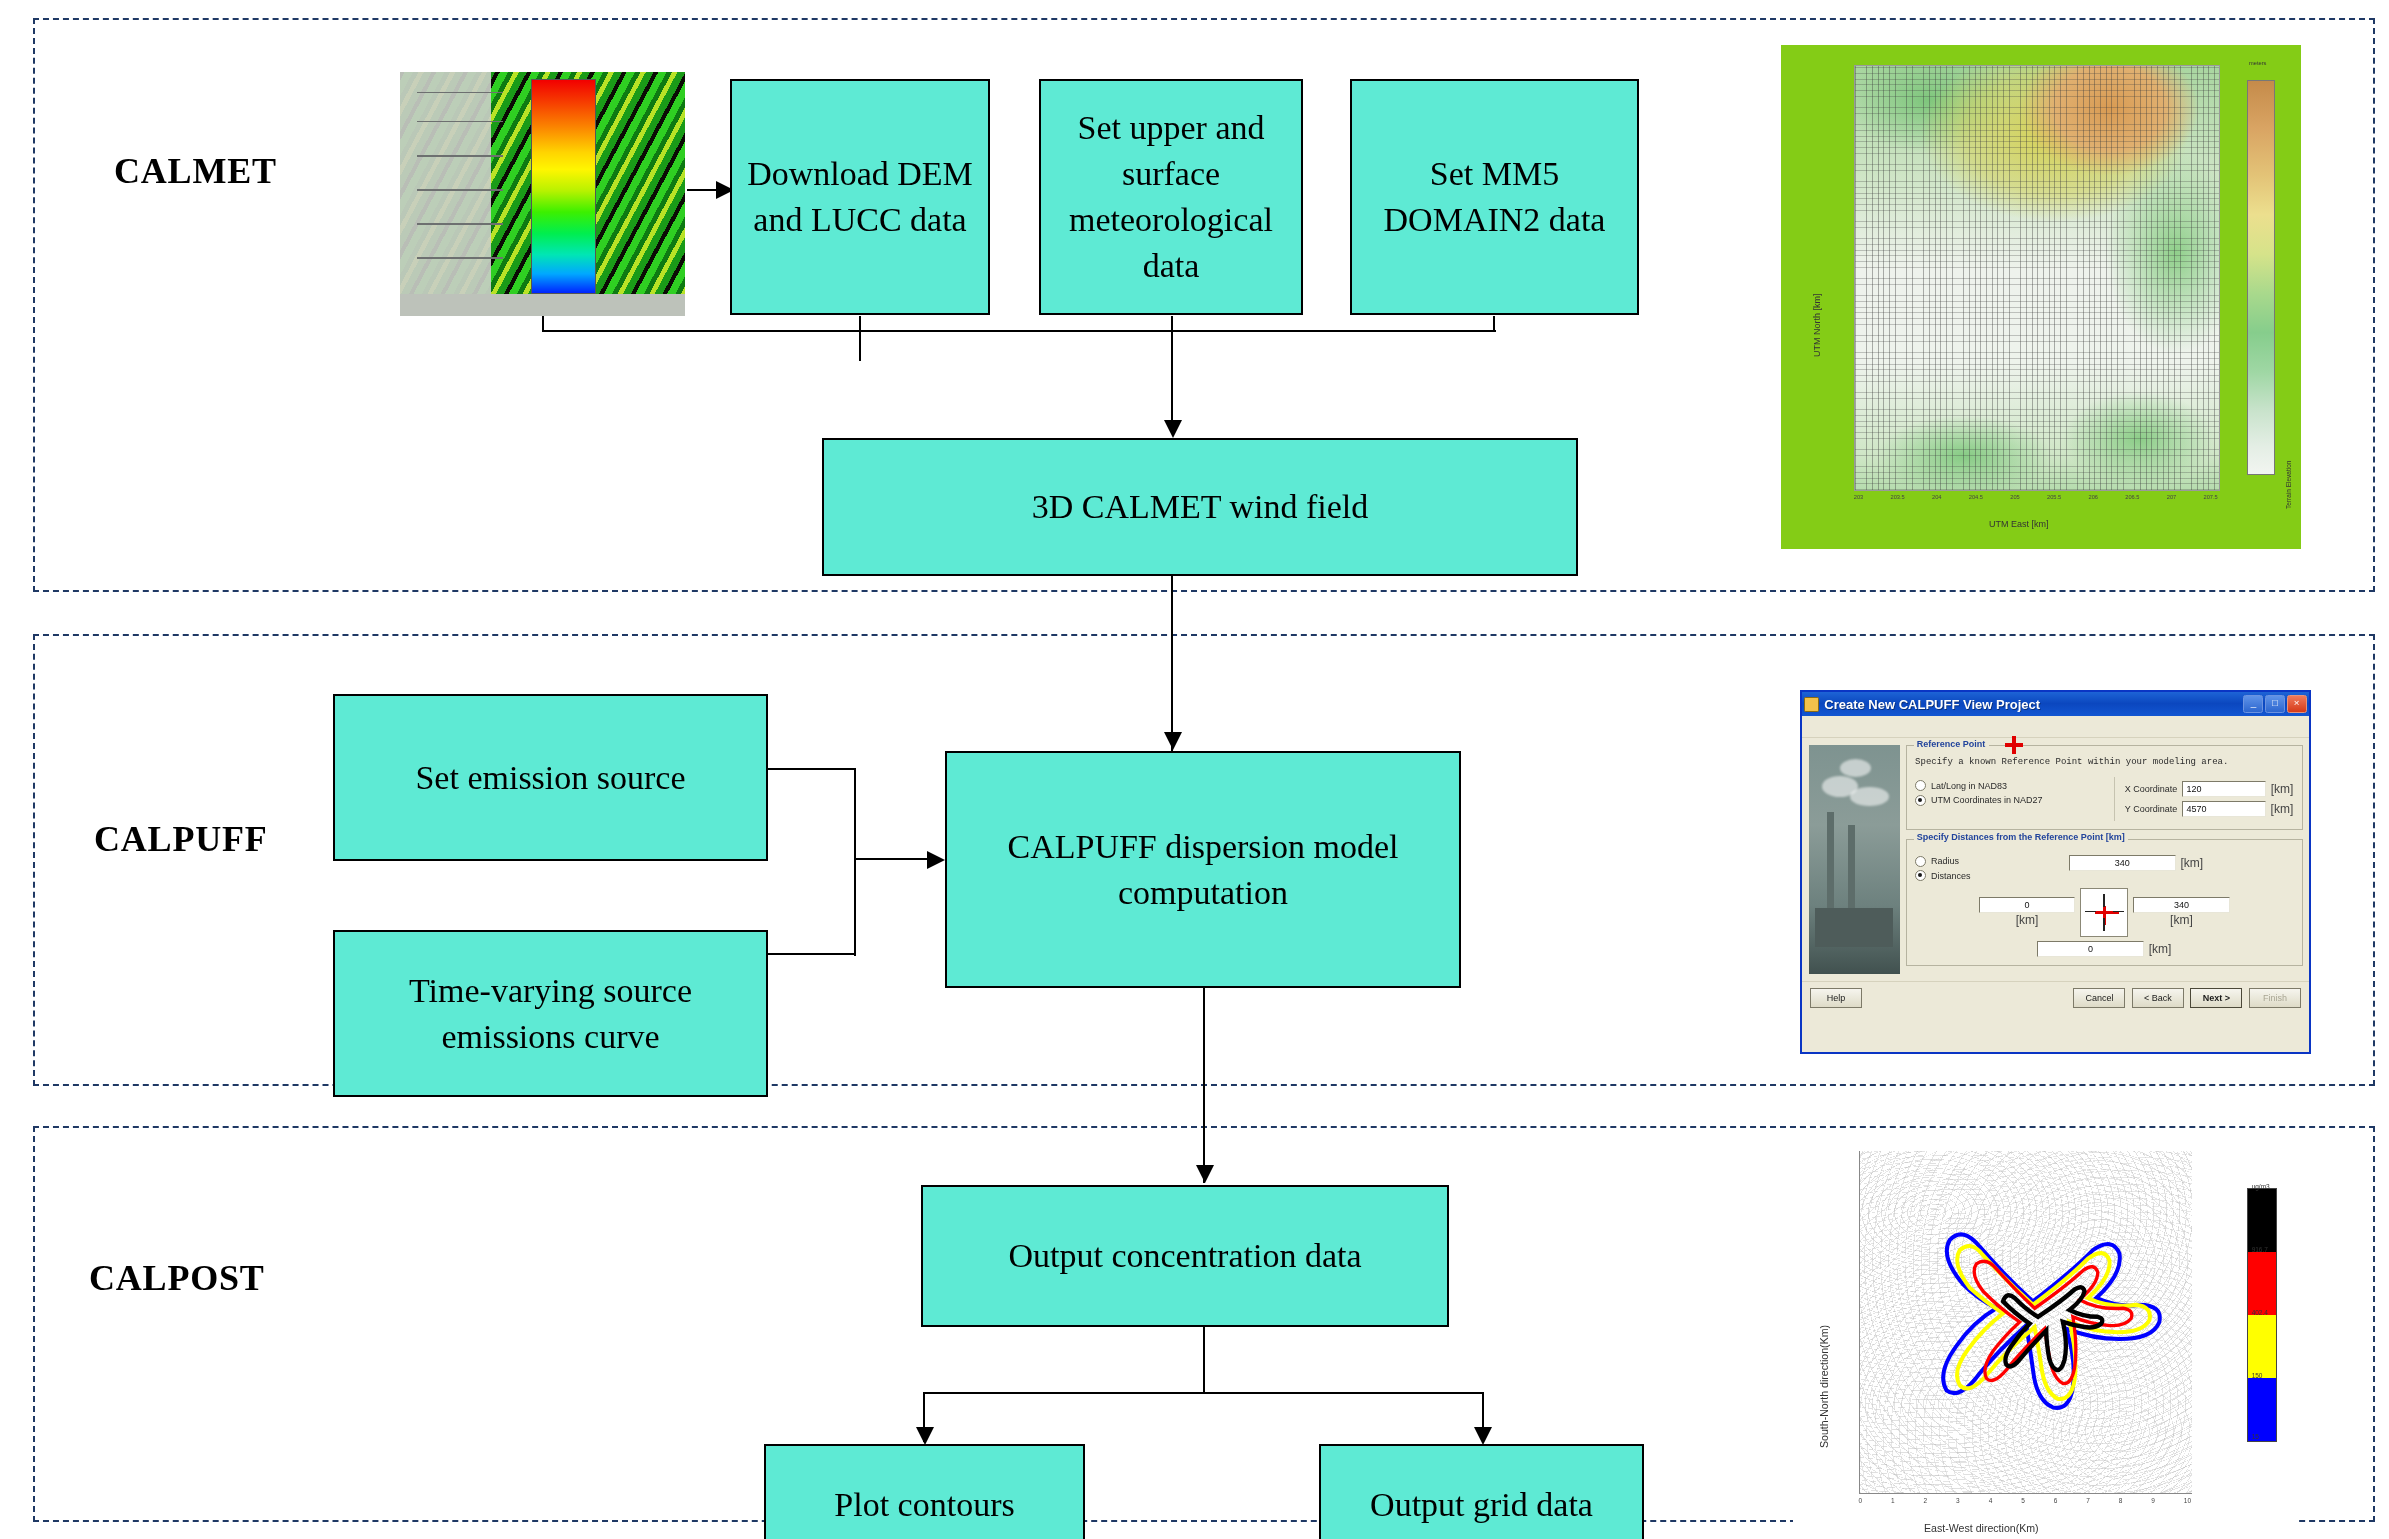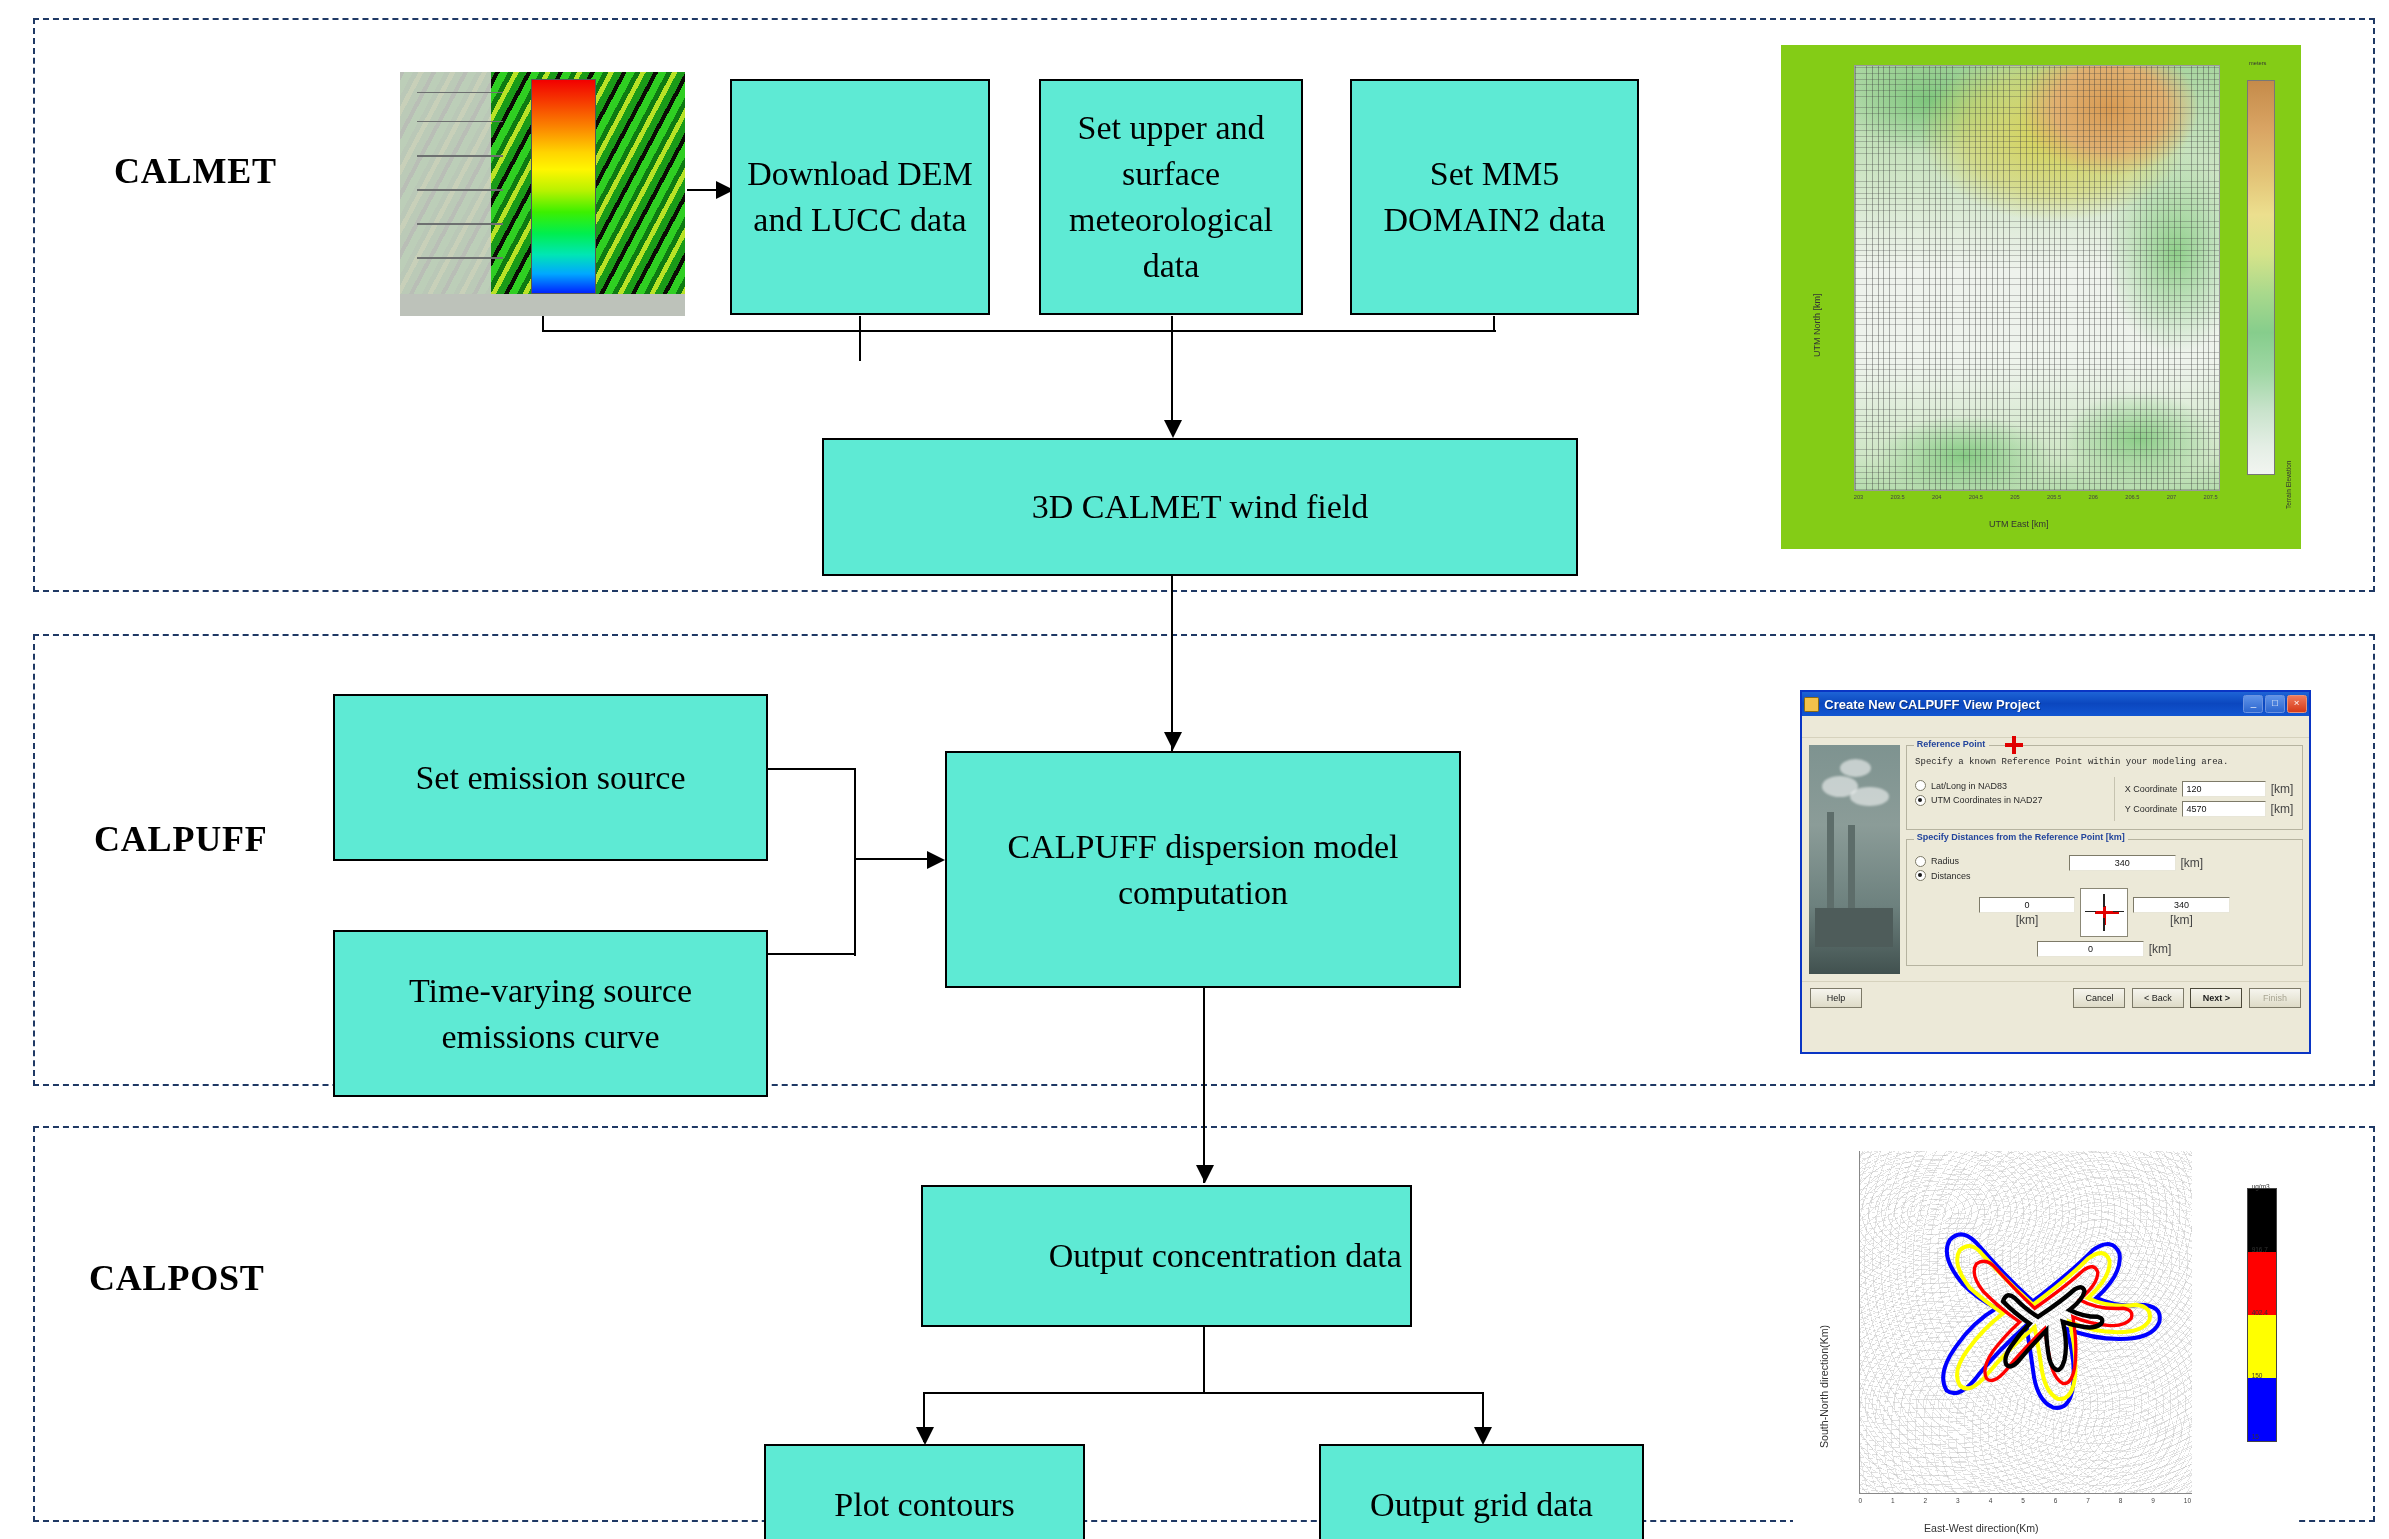--- a/index.html
+++ b/index.html
@@ -632,21 +632,21 @@
       <div class="pbtn disabled">Finish</div>
     </div>
   </div>
 
   <div class="section-panel" style="left:33px; top:1126px; width:2342px; height:396px;"></div>
   <div class="section-label" style="left:89px; top:1257px;">CALPOST</div>
 
   <div class="vline" style="left:1203px; top:988px; height:195px;"></div>
   <div class="arrow-down" style="left:1196px; top:1165px;"></div>
 
-  <div class="box" style="left:921px; top:1185px; width:491px; height:142px;justify-content:flex-end;">
+  <div class="box" style="left:921px; top:1185px; width:528px; height:142px;">
     <span class="txt">Output concentration data</span>
   </div>
 
   <div class="vline" style="left:1203px; top:1327px; height:67px;"></div>
   <div class="hline" style="left:923px; top:1392px; width:561px;"></div>
   <div class="vline" style="left:923px; top:1392px; height:50px;"></div>
   <div class="arrow-down" style="left:916px; top:1427px;"></div>
   <div class="vline" style="left:1482px; top:1392px; height:50px;"></div>
   <div class="arrow-down" style="left:1474px; top:1427px;"></div>
 

